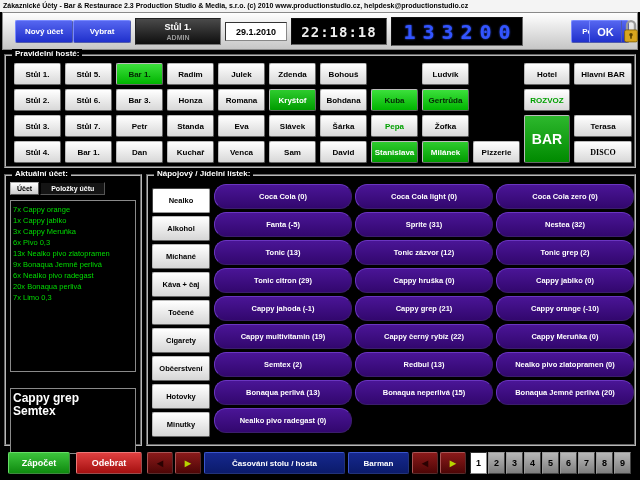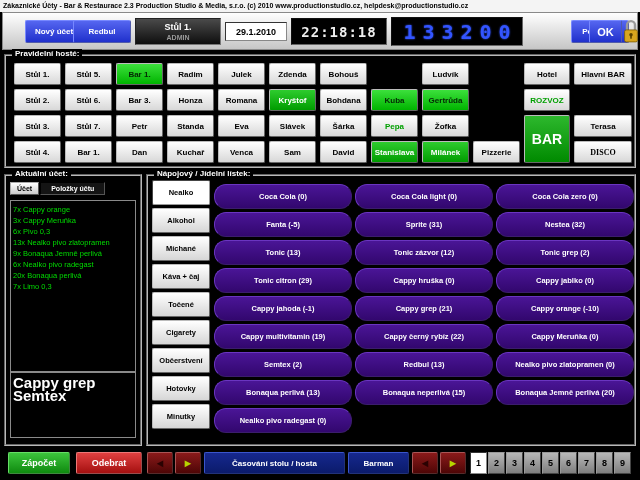--- a/index.html
+++ b/index.html
@@ -6,21 +6,21 @@
   html,body{background:#000;}
   .screen{position:relative;width:640px;height:480px;background:#000;overflow:hidden;}
 
   .titlebar{position:absolute;left:0;top:0;width:640px;height:12px;background:#f4f4f4;color:#000;
     font-size:7px;font-weight:bold;line-height:12px;padding-left:3px;white-space:nowrap;overflow:hidden;}
 
   .toolbar{position:absolute;left:2px;top:12px;width:636px;height:38px;
     background:linear-gradient(#ffffff,#c6c6c6);border:1px solid #8a8a8a;}
   .btn{display:flex;align-items:center;justify-content:center;cursor:pointer;font-weight:bold;border-radius:2px;}
   .btn.blue{background:linear-gradient(#5566f0,var(--c-accent_blue,#2030cc));color:#fff;border:1px outset #7788ff;font-size:8px;}
-  #btn-new{position:absolute;left:22px;top:7px;width:58px;height:23px;}
+  #btn-new{position:absolute;left:12px;top:7px;width:58px;height:23px;}
   #btn-vybrat{position:absolute;left:70px;top:7px;width:58px;height:23px;}
   #table-panel{position:absolute;left:132px;top:5px;width:86px;height:27px;
     background:linear-gradient(#4a4a4a,#0e0e0e);border:1px inset #777;
     display:flex;flex-direction:column;align-items:center;justify-content:center;}
   #table-panel .tname{color:#fff;font-weight:bold;font-size:9px;line-height:11px;}
   #table-panel .uname{color:#9a9a9a;font-weight:bold;font-size:7px;line-height:9px;}
   #date-panel{position:absolute;left:222px;top:9px;width:62px;height:19px;background:#fff;border:1px inset #888;
     color:#000;font-size:9px;font-weight:bold;display:flex;align-items:center;justify-content:center;}
   #clock{position:absolute;left:288px;top:5px;width:96px;height:27px;background:#000;border:1px inset #666;
     color:#eee;font-family:"DejaVu Sans Mono",monospace;font-size:14px;font-weight:bold;
@@ -49,30 +49,30 @@
 
   #account{left:4px;top:174px;width:138px;height:272px;}
   #acct-tabs{position:absolute;left:4px;top:6px;display:flex;gap:1px;}
   .tab{font-size:7px;font-weight:bold;padding:2px 6px;background:linear-gradient(#fff,#ccc);
     border:1px outset #aaa;color:#000;cursor:pointer;}
   .tab.active{background:#141414;color:#fff;border:1px inset #555;padding:2px 10px;}
   #acct-list{position:absolute;left:4px;top:24px;width:126px;height:172px;background:#000;border:1px solid #8a8a8a;
     color:var(--c-account_green,#00dd00);font-family:"DejaVu Sans Mono",monospace;font-size:7.5px;line-height:11px;
     padding:3px 2px;overflow:hidden;}
   #acct-list div{white-space:nowrap;overflow:hidden;}
-  #acct-sel{position:absolute;left:4px;top:196px;width:126px;height:66px;background:#000;border:1px solid #8a8a8a;
-    border-top:1px solid #8a8a8a;color:#fff;font-weight:bold;font-size:15px;line-height:13px;padding:3px 2px;overflow:hidden;}
+  #acct-sel{position:absolute;left:4px;top:212px;width:126px;height:66px;background:#000;border:1px solid #8a8a8a;
+    border-top:1px solid #8a8a8a;color:#fff;font-weight:bold;font-size:12px;line-height:13px;padding:3px 2px;overflow:hidden;}
 
   #btn-zapocet{position:absolute;left:8px;top:452px;width:62px;height:22px;
     background:linear-gradient(#3cc43c,#0f8a0f);color:#fff;font-size:9px;border:1px outset #66dd66;}
   #btn-odebrat{position:absolute;left:76px;top:452px;width:66px;height:22px;
     background:linear-gradient(#e04040,var(--c-red,#a51010));color:#fff;font-size:9px;border:1px outset #ee7777;}
 
   #menu{left:146px;top:174px;width:490px;height:272px;}
-  #cats{position:absolute;left:4px;top:4px;display:flex;flex-direction:column;gap:3px;width:58px;}
+  #cats{position:absolute;left:4px;top:12px;display:flex;flex-direction:column;gap:3px;width:58px;}
   .cat{height:25px;display:flex;align-items:center;justify-content:center;background:linear-gradient(#ffffff,#d6d6d6);
     border:1px outset #bbb;font-size:7.5px;font-weight:bold;color:#000;border-radius:2px;cursor:pointer;white-space:nowrap;overflow:hidden;}
   .cat.active{background:#fff;border:1px inset #999;}
   #menu-grid{position:absolute;left:66px;top:8px;display:grid;grid-template-columns:repeat(3,138px);grid-auto-rows:25px;gap:3px;}
   .mbtn{display:flex;align-items:center;justify-content:center;color:#fff;font-size:7.5px;font-weight:bold;
     background:linear-gradient(#4a1596,var(--c-purple,#32076e));border:1px outset #6a35c0;border-radius:12px;
     cursor:pointer;overflow:hidden;white-space:nowrap;}
 
   .arrowbtn{position:absolute;top:452px;width:26px;height:22px;display:flex;align-items:center;justify-content:center;
     background:linear-gradient(#8a1a1a,var(--c-maroon,#4e0606));border:1px outset #aa5555;font-size:11px;border-radius:2px;cursor:pointer;}
@@ -91,21 +91,21 @@
 </style>
 </head>
 <body>
 
 <div class="screen">
 
   <div class="titlebar">Zákaznické Účty - Bar &amp; Restaurace 2.3 Production Studio &amp; Media, s.r.o. (c) 2010 www.productionstudio.cz, helpdesk@productionstudio.cz</div>
 
   <div class="toolbar">
     <div class="btn blue" id="btn-new">Nový účet</div>
-    <div class="btn blue" id="btn-vybrat">Redbul</div>
+    <div class="btn blue" id="btn-vybrat">Vybrat</div>
     <div id="table-panel">
       <div class="tname">Stůl 1.</div>
       <div class="uname">ADMIN</div>
     </div>
     <div id="date-panel">29.1.2010</div>
     <div id="clock">22:18:18</div>
     <div id="amount">133200</div>
     <div class="btn blue" id="btn-pokladna">Pokladna</div>
     <div class="btn blue" id="btn-ok">OK</div>
     <div id="lock">
@@ -214,20 +214,21 @@
     <div id="acct-tabs">
 
         <div class="tab">Účet</div>
 
         <div class="tab active">Položky účtu</div>
       </div>
     <div id="acct-list">
 
         <div>7x Cappy orange</div>
 
+        <div>1x Cappy jablko</div>
 
         <div>3x Cappy Meruňka</div>
 
         <div>6x Pivo 0,3</div>
 
         <div>13x Nealko pivo zlatopramen</div>
 
         <div>9x Bonaqua Jemně perlivá</div>
 
         <div>6x Nealko pivo radegast</div>

